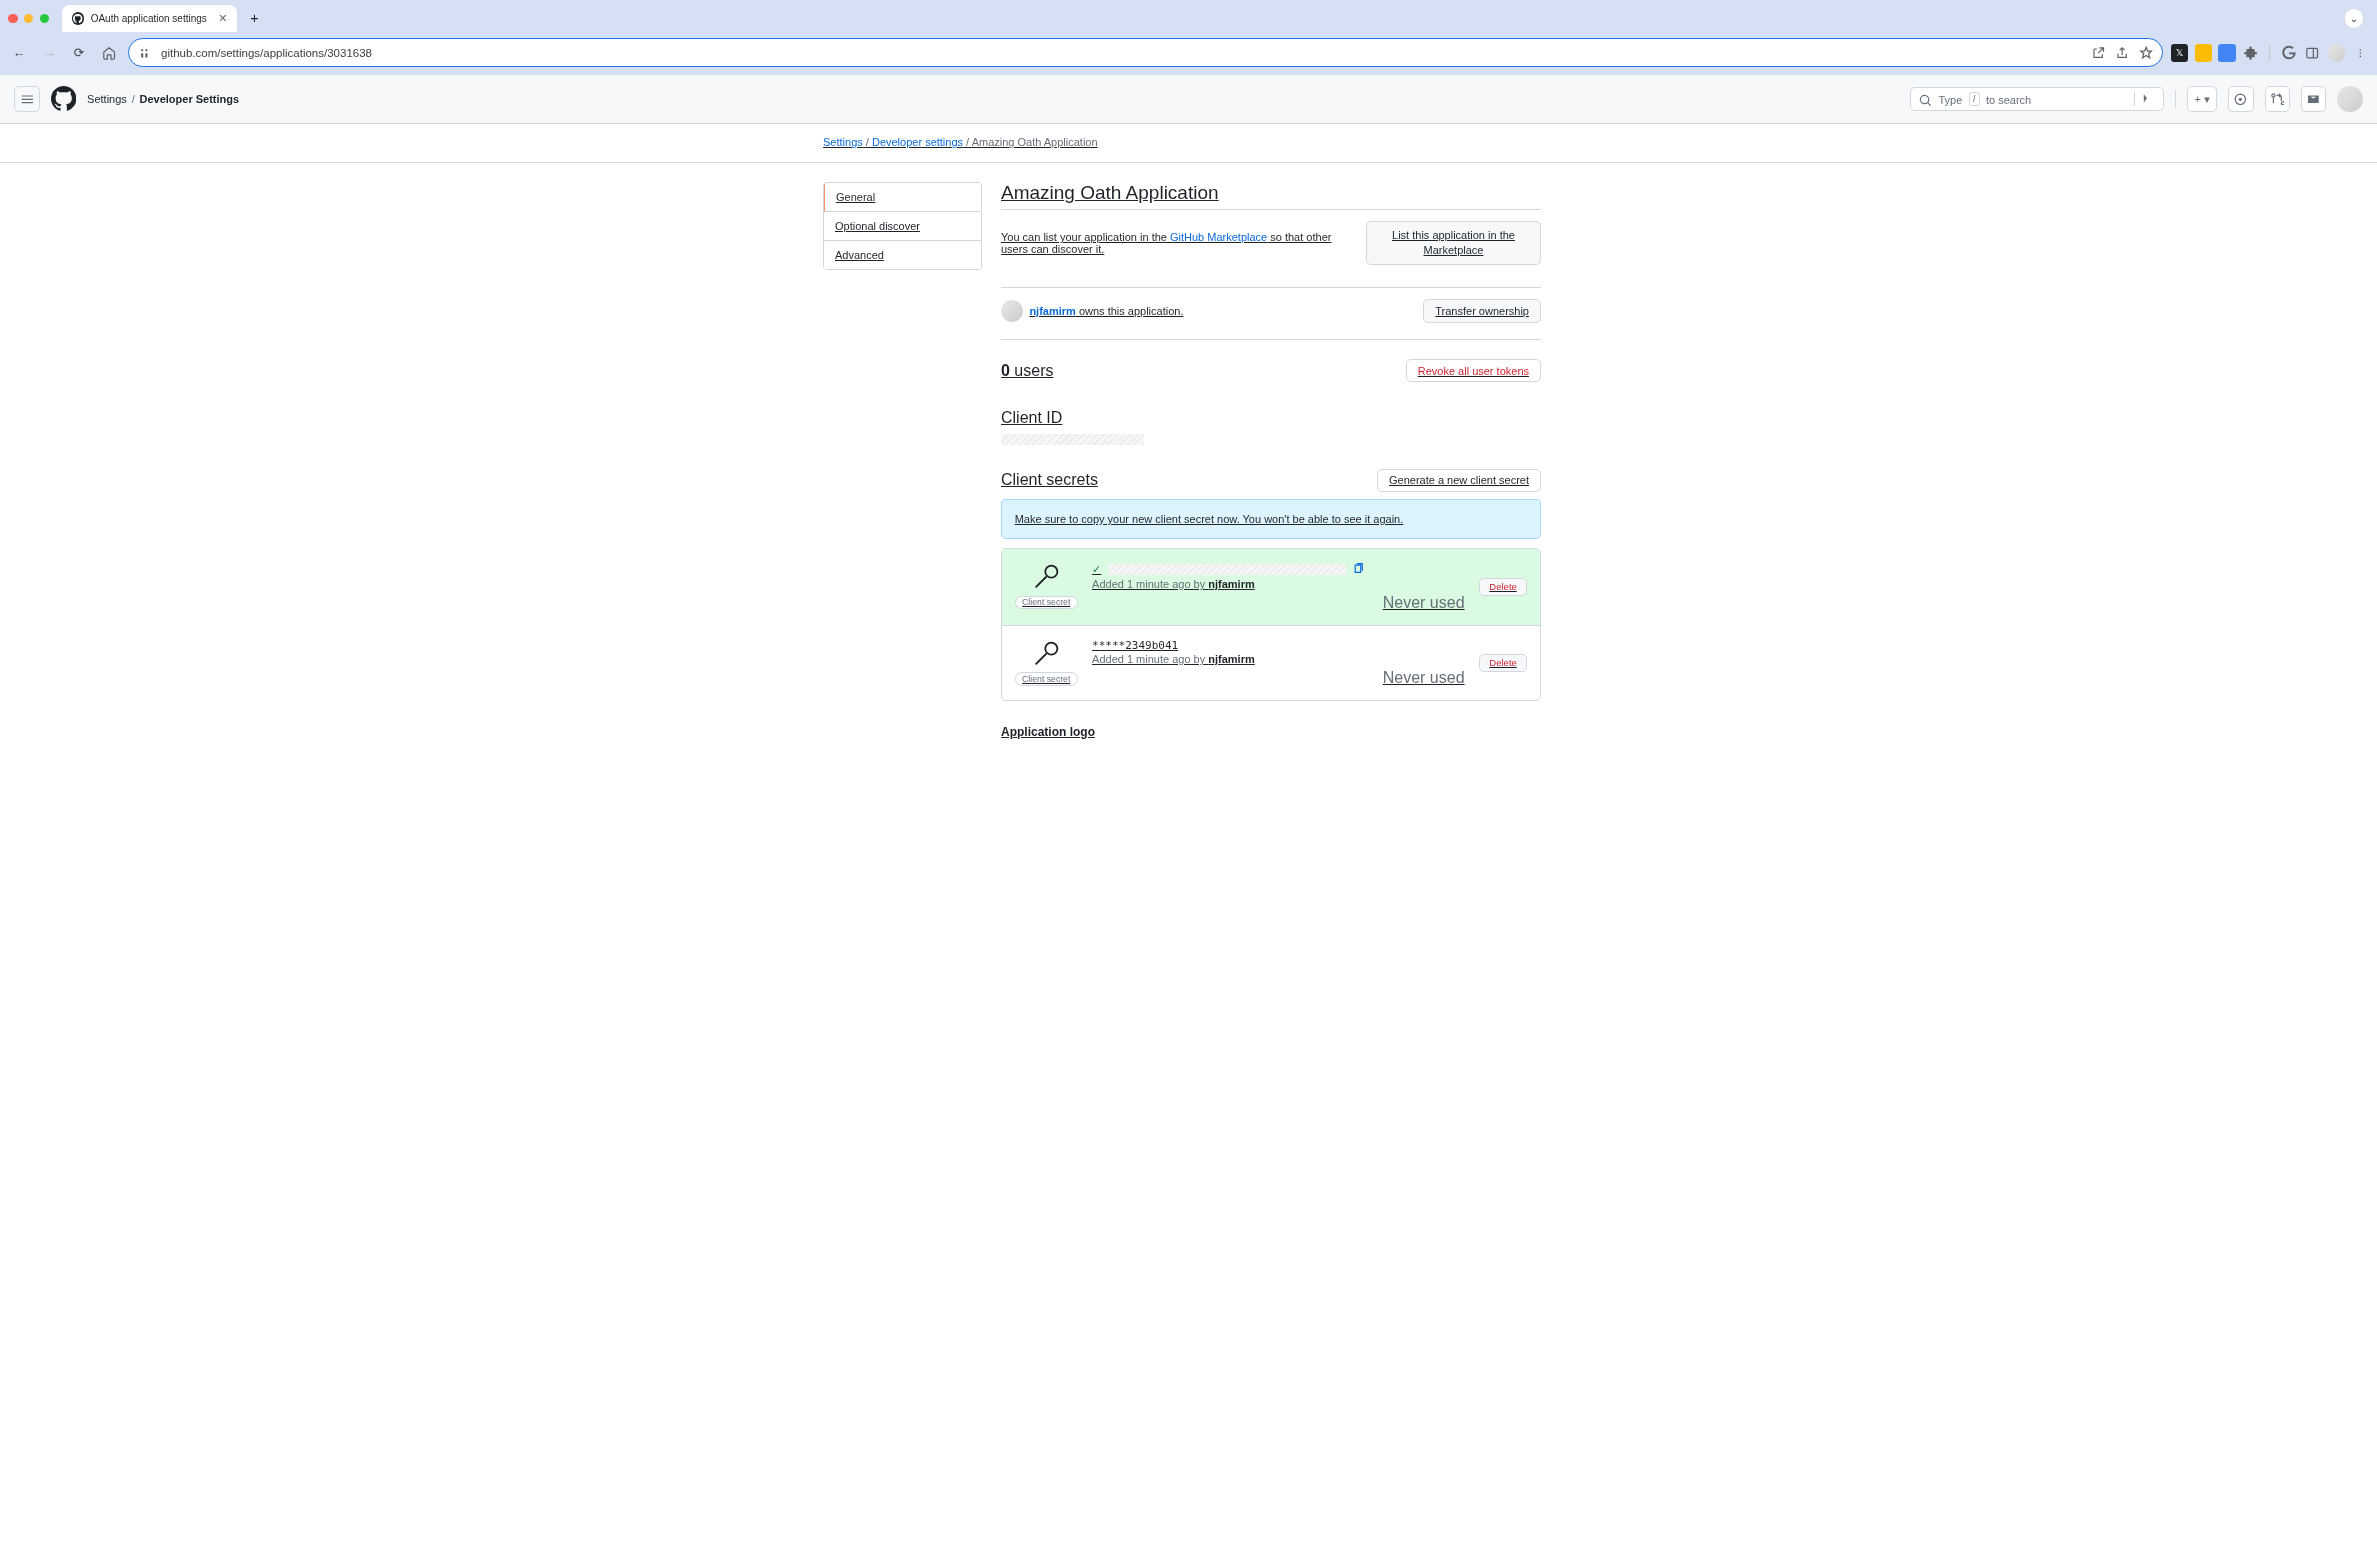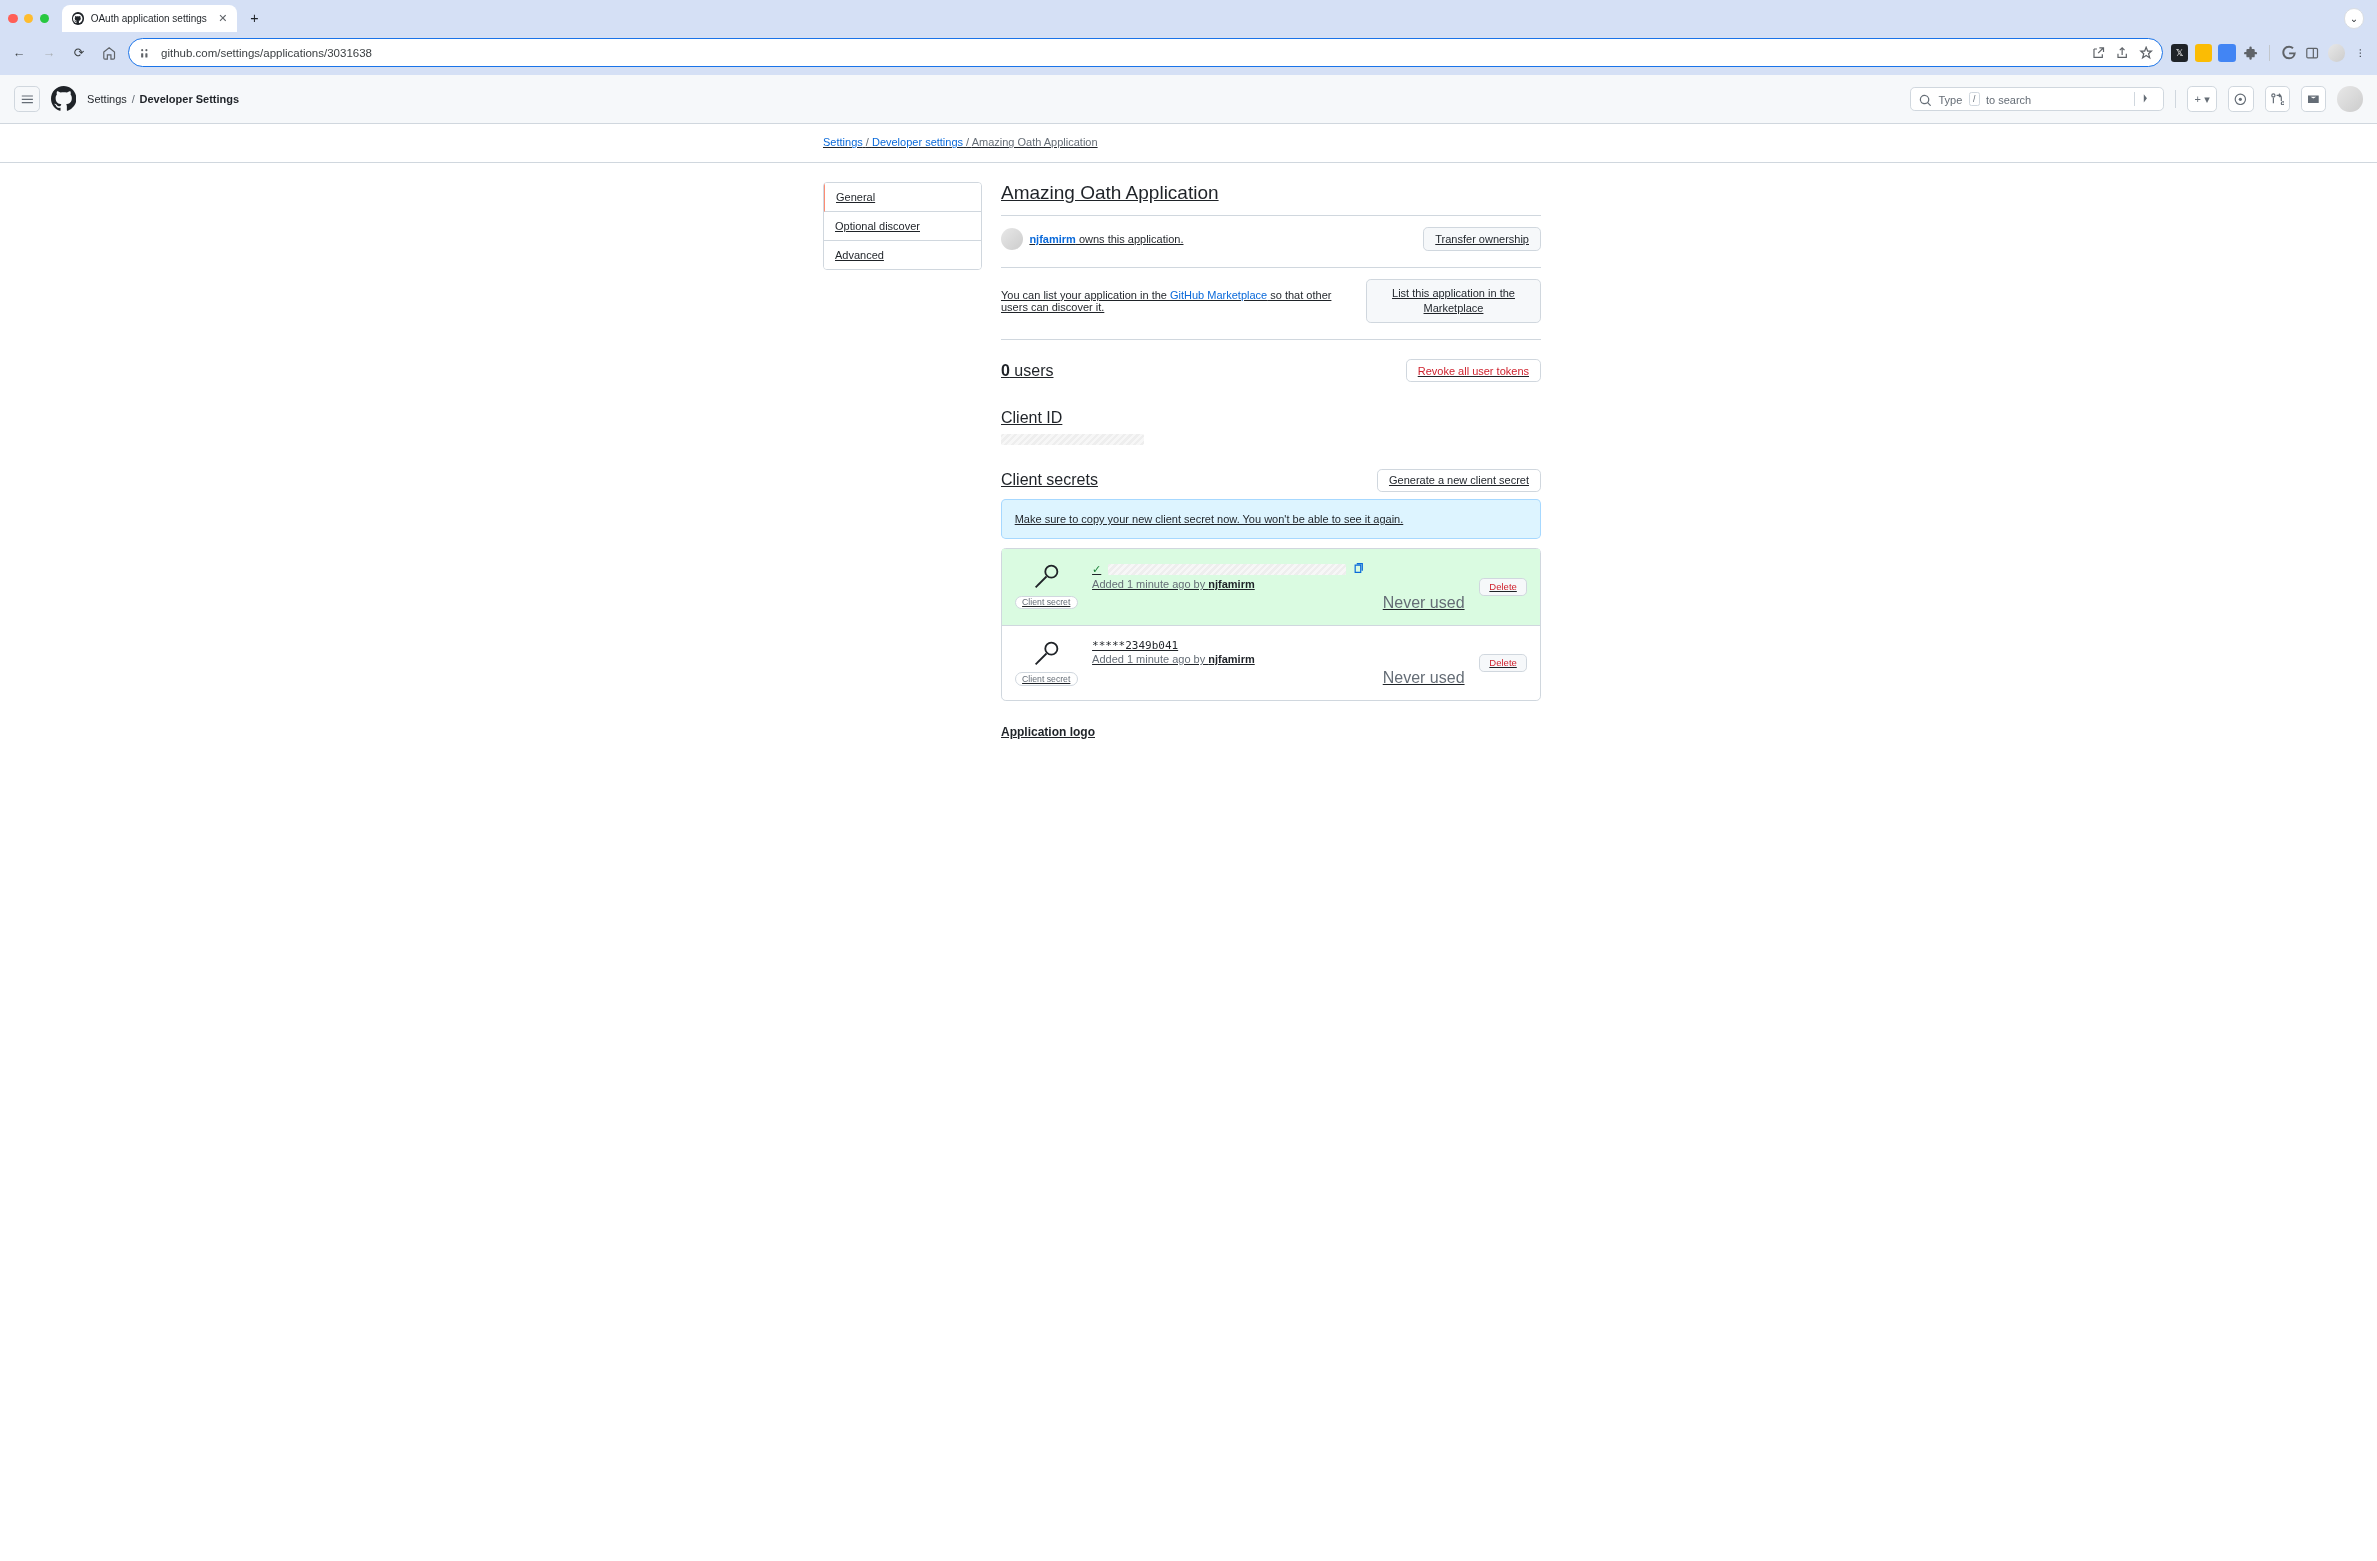--- a/index.html
+++ b/index.html
@@ -276,38 +276,38 @@
       <div class="side-menu">
         <div class="side-item active">General</div>
         <div class="side-item">Optional discover</div>
         <div class="side-item">Advanced</div>
       </div>
     </div>
 
     <div class="main">
       <h1 class="page-title">Amazing Oath Application</h1>
 
+      <div class="section">
+        <div class="row-flex">
+          <div class="marketplace-text">
+            <span>You can list your application in the </span><a href="#">GitHub Marketplace</a><span> so that other users can discover it.</span>
+          </div>
+          <button class="btn-wide">List this application in the Marketplace</button>
+        </div>
+      </div>
+
       <div class="section first">
         <div class="row-flex">
           <div class="owner-row">
             <div class="owner-avatar"></div>
             <span class="owner-text">
               <a href="#">njfamirm</a><span> owns this application.</span>
             </span>
           </div>
           <button class="btn">Transfer ownership</button>
-        </div>
-      </div>
-
-      <div class="section">
-        <div class="row-flex">
-          <div class="marketplace-text">
-            <span>You can list your application in the </span><a href="#">GitHub Marketplace</a><span> so that other users can discover it.</span>
-          </div>
-          <button class="btn-wide">List this application in the Marketplace</button>
         </div>
       </div>
 
       <div class="section">
         <div class="users-row">
           <span class="users-text">
             <b>0</b><span> users</span>
           </span>
           <button class="btn danger white">Revoke all user tokens</button>
         </div>

